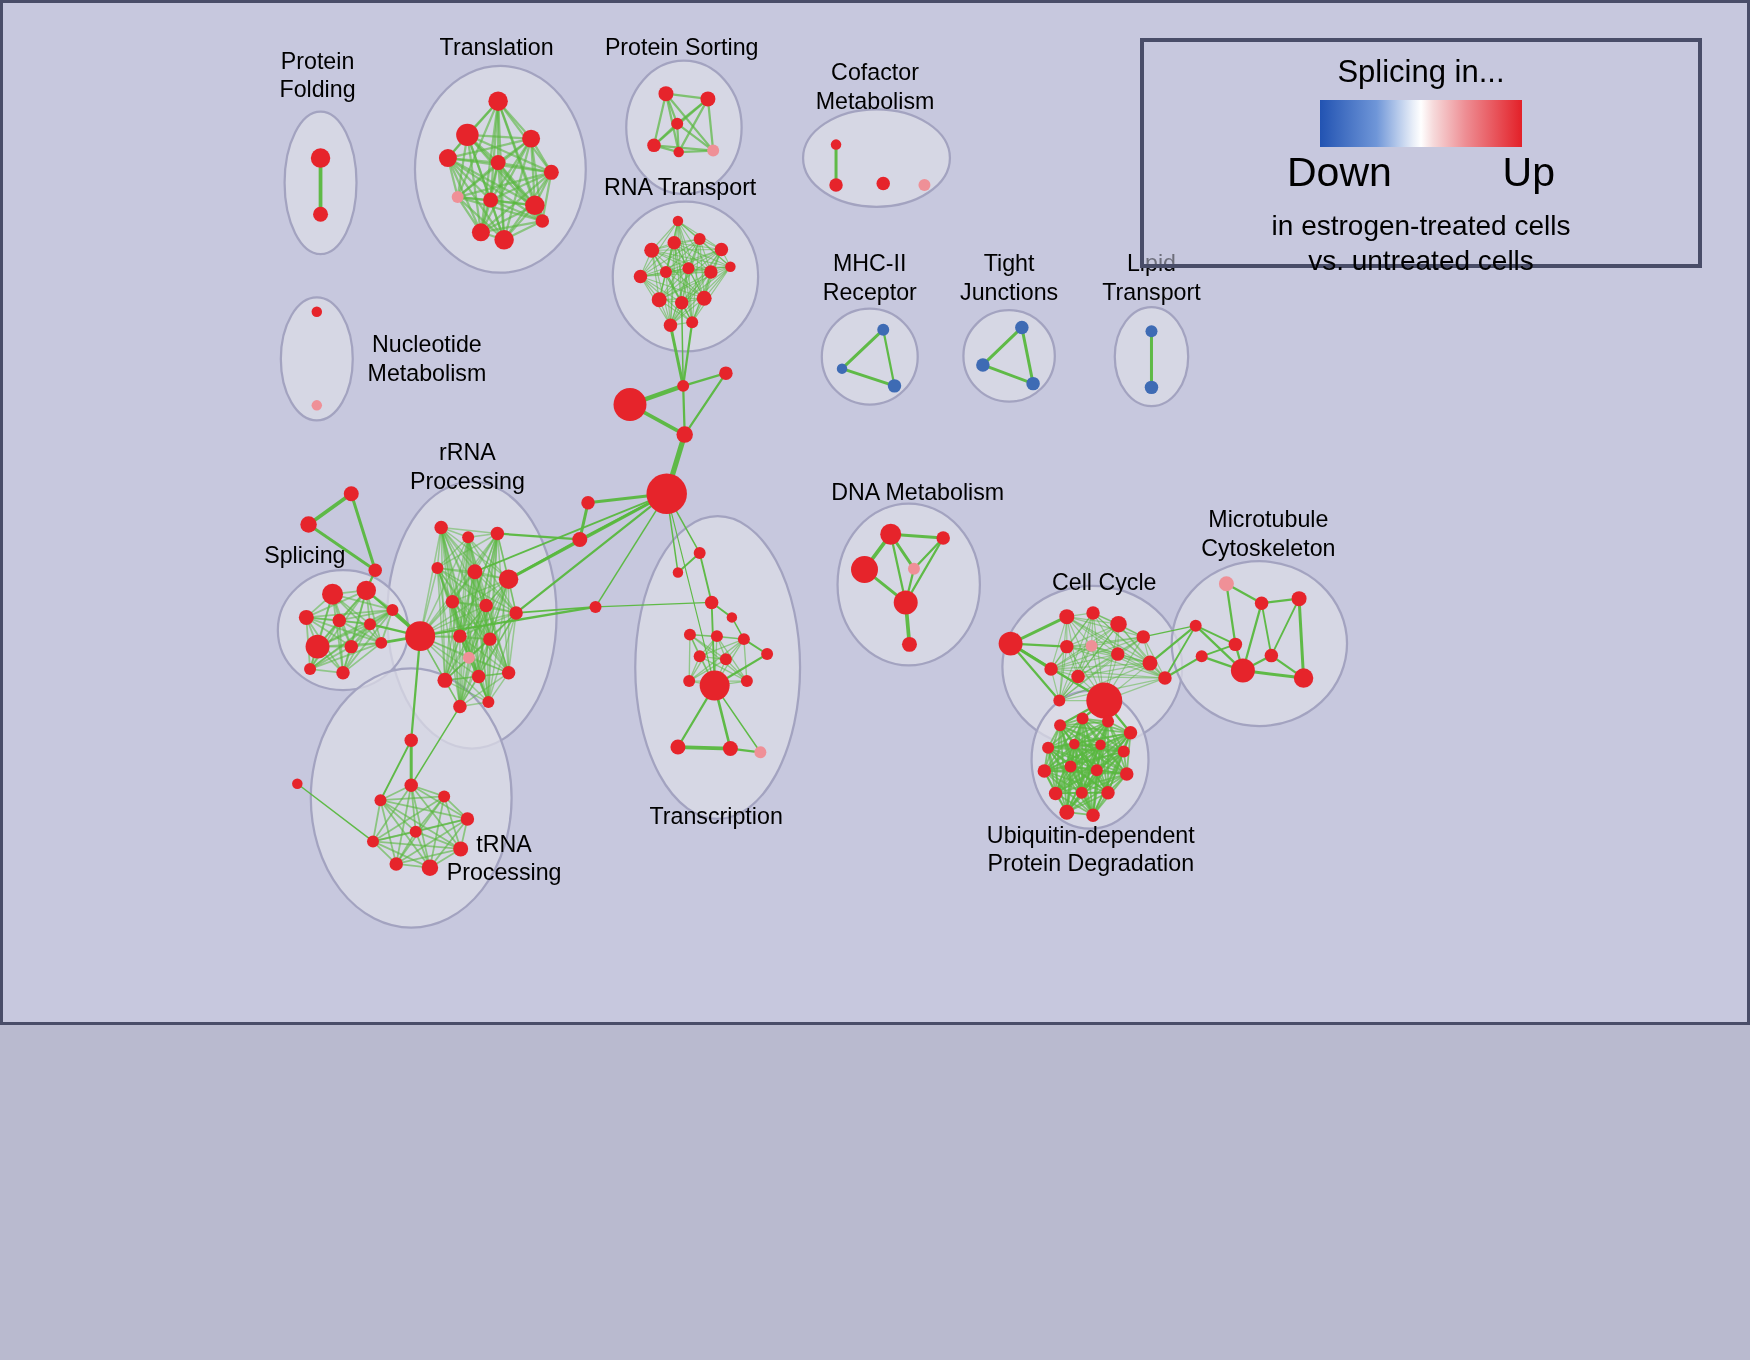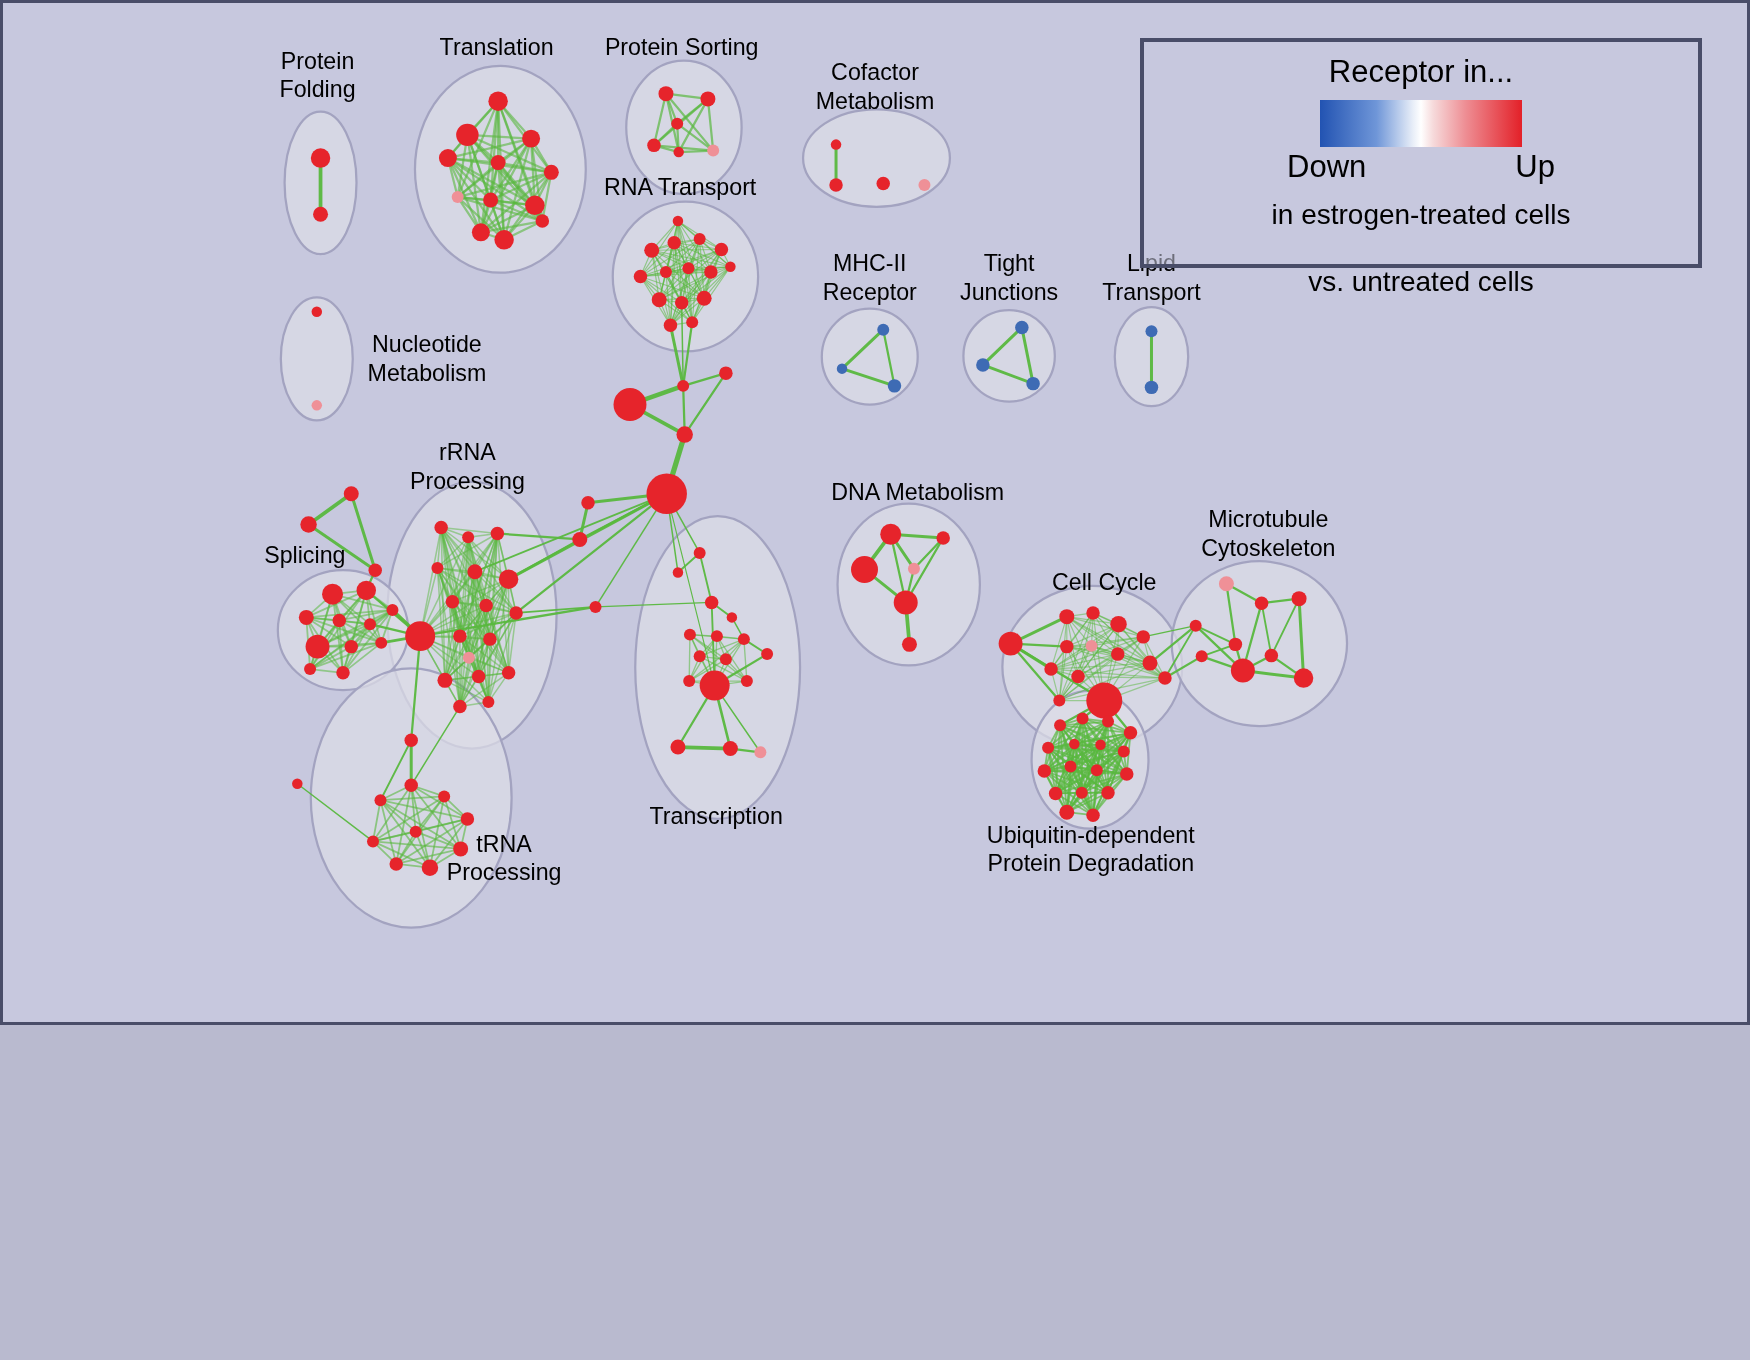--- a/index.html
+++ b/index.html
@@ -14,22 +14,22 @@
   .legend{
     position:absolute;left:1137px;top:35px;width:562px;height:230px;
     border:4px solid #494d68;box-sizing:border-box;text-align:center;color:#000;
     background:rgba(199,200,222,0.55);
   }
   .legend-title{font-size:31px;margin-top:12px;}
   .legend-bar{
     width:202px;height:47px;margin:10px auto 0;
     background:linear-gradient(90deg,#2253b2 0%,#6f96d8 28%,#e8eef8 46%,#ffffff 50%,#f6dadb 56%,#ee8e94 72%,#e32028 100%);
   }
-  .legend-scale{width:268px;margin:2px auto 12px;display:flex;justify-content:space-between;font-size:31px;}
-  .legend-line{font-size:28px;line-height:35px;margin-top:32px;}
+  .legend-scale{width:268px;margin:2px auto 12px;display:flex;justify-content:space-between;font-size:41px;}
+  .legend-line{font-size:28px;line-height:35px;}
   .legend-line.first{margin-top:5px;}
 </style>
 </head>
 <body>
 
 <div class="figure">
   <svg id="net" viewBox="0 0 1750 1360">
       <ellipse cx="135" cy="240" rx="48" ry="95" class="cluster"></ellipse>
       <ellipse cx="375" cy="222" rx="114" ry="138" class="cluster"></ellipse>
       <ellipse cx="620" cy="166" rx="77" ry="89" class="cluster"></ellipse>
@@ -989,21 +989,21 @@
       <text class="clabel"><tspan x="114" y="748">Splicing</tspan></text>
       <text class="clabel"><tspan x="380" y="1133">tRNA</tspan><tspan x="380" y="1171">Processing</tspan></text>
       <text class="clabel"><tspan x="663" y="1096">Transcription</tspan></text>
       <text class="clabel"><tspan x="932" y="663">DNA Metabolism</tspan></text>
       <text class="clabel"><tspan x="1181" y="783">Cell Cycle</tspan></text>
       <text class="clabel"><tspan x="1400" y="700">Microtubule</tspan><tspan x="1400" y="738">Cytoskeleton</tspan></text>
       <text class="clabel"><tspan x="1163" y="1121">Ubiquitin-dependent</tspan><tspan x="1163" y="1159">Protein Degradation</tspan></text>
     </svg>
 
   <div class="legend">
-    <div class="legend-title">Receptor in...</div>
+    <div class="legend-title">Splicing in...</div>
     <div class="legend-bar"></div>
     <div class="legend-scale">
       <span>Down</span>
       <span>Up</span>
     </div>
     <div class="legend-line first">in estrogen-treated cells</div>
     <div class="legend-line">vs. untreated cells</div>
   </div>
 </div>
 

